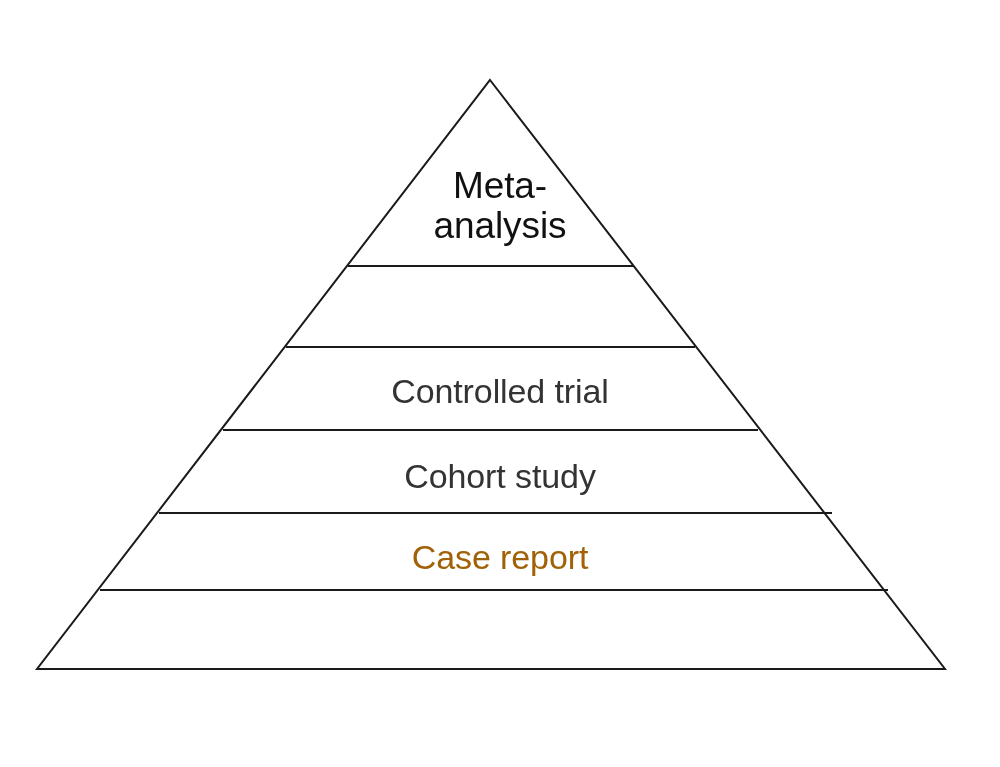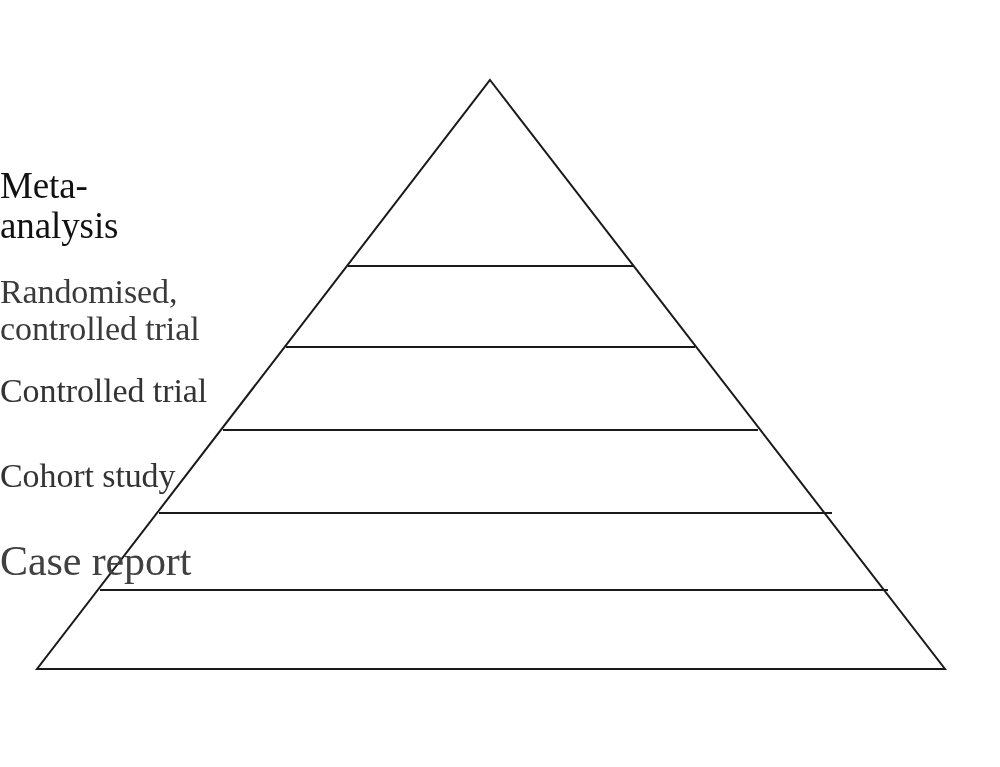--- a/index.html
+++ b/index.html
@@ -25,22 +25,22 @@
     left: 0;
     top: 0;
     width: 1000px;
     height: 767px;
     display: block;
   }
   .tier-label {
     position: absolute;
     left: 0;
     width: 1000px;
-    text-align: left;
-    font-family: Liberation Serif, serif;
+    text-align: center;
+    font-family: Liberation Sans, sans-serif;
     line-height: 1.08;
     white-space: pre-line;
     letter-spacing: -0.1px;
     pointer-events: none;
   }
 </style>
 </head>
 <body>
 
 <div id="canvas">
@@ -51,23 +51,21 @@
     <line x1="348" y1="266" x2="634" y2="266" stroke="#1a1a1a" stroke-width="2"></line>
     <line x1="286" y1="347" x2="695" y2="347" stroke="#1a1a1a" stroke-width="2"></line>
     <line x1="223" y1="430" x2="758" y2="430" stroke="#1a1a1a" stroke-width="2"></line>
     <line x1="159" y1="513" x2="832" y2="513" stroke="#1a1a1a" stroke-width="2"></line>
     <line x1="100" y1="590" x2="888" y2="590" stroke="#1a1a1a" stroke-width="2"></line>
   </svg>
 
   <div class="tier-label" style="top:166px; font-size:37px; color:#111111;">Meta-
 analysis</div>
 
-  <div class="tier-label" style="top:274px; font-size:34px; color:#3a3a3a;">Randomised,
-controlled trial</div>
 
   <div class="tier-label" style="top:373px; font-size:34px; color:#333333;">Controlled trial</div>
 
   <div class="tier-label" style="top:458px; font-size:34px; color:#333333;">Cohort study</div>
 
-  <div class="tier-label" style="top:539px; font-size:42px; color:#404040;">Case report</div>
+  <div class="tier-label" style="top:539px; font-size:34px; color:#a16207;">Case report</div>
 
 
 </div>
 
 </body></html>

